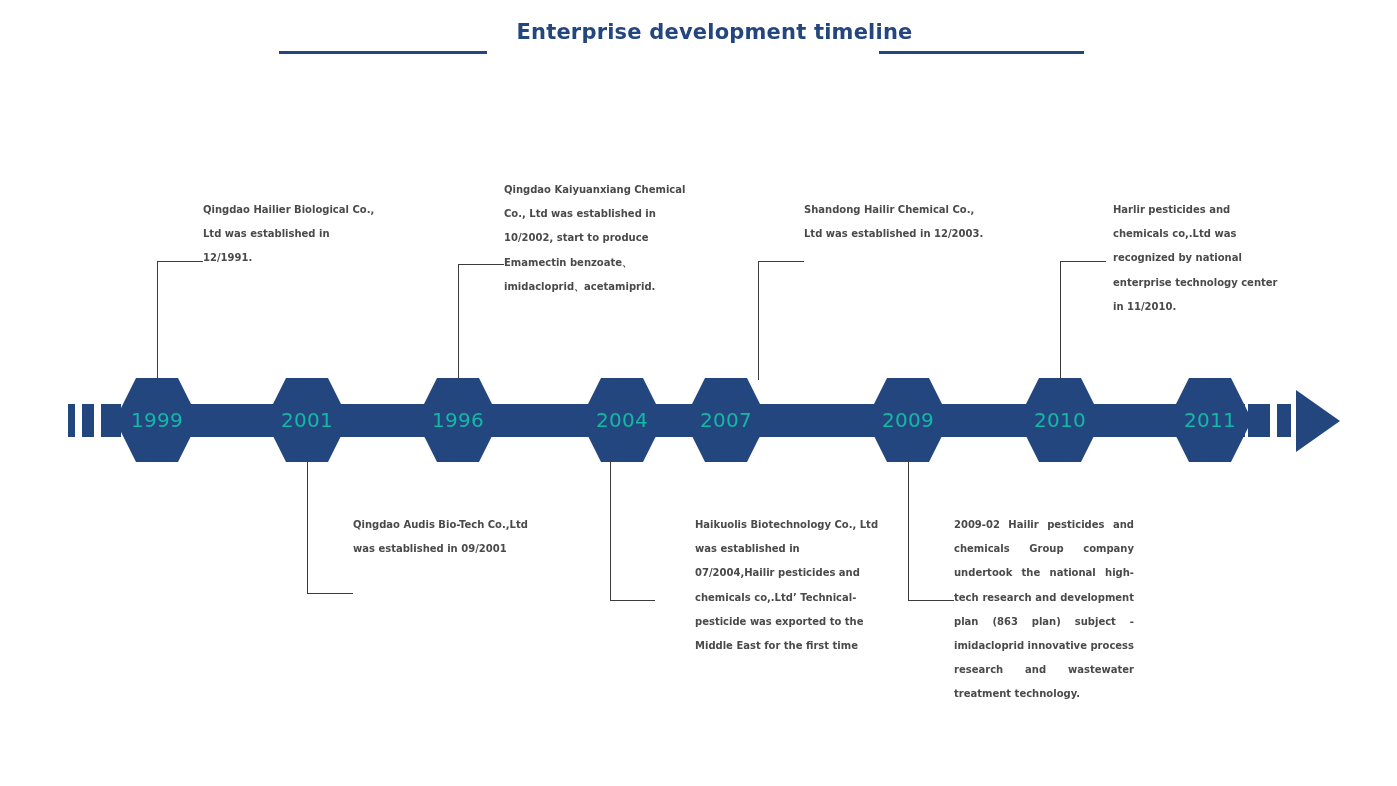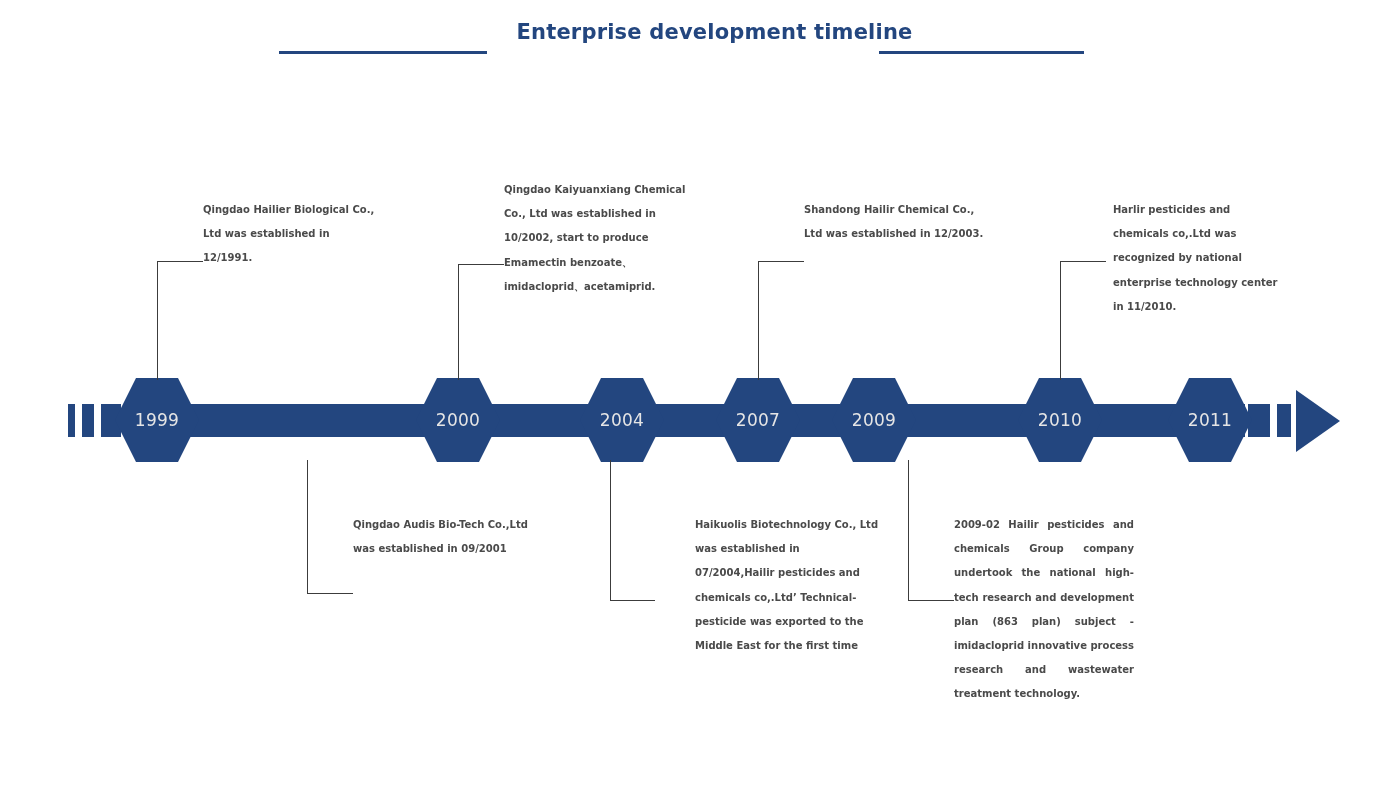--- a/index.html
+++ b/index.html
@@ -92,22 +92,22 @@
     width: 84px;
     height: 84px;
     background: #23467f;
     -webkit-clip-path: polygon(25% 0%, 75% 0%, 100% 50%, 75% 100%, 25% 100%, 0% 50%);
     clip-path: polygon(25% 0%, 75% 0%, 100% 50%, 75% 100%, 25% 100%, 0% 50%);
     display: flex;
     align-items: center;
     justify-content: center;
   }
   .hex-label {
-    color: #e5e5e5;
-    font-size: 17px;
+    color: #14b8a6;
+    font-size: 20px;
     font-weight: 400;
     letter-spacing: 0.3px;
   }
 
   
   .leader-v {
     position: absolute;
     width: 1px;
     background: #3c3c3c;
   }
@@ -145,30 +145,33 @@
   <div class="axis-dash" id="dash-l1"></div>
   <div class="axis-dash" id="dash-l2"></div>
   <div class="axis-dash" id="dash-l3"></div>
   <div class="axis-dash" id="dash-r1"></div>
   <div class="axis-dash" id="dash-r2"></div>
   <div id="axis-arrowhead"></div>
 
   <div class="hex-node" style="left:115px;">
     <span class="hex-label">1999</span>
   </div>
+  <div class="hex-node" style="left:265px;">
+    <span class="hex-label">2001</span>
+  </div>
   <div class="hex-node" style="left:416px;">
-    <span class="hex-label">2000</span>
+    <span class="hex-label">1996</span>
   </div>
   <div class="hex-node" style="left:580px;text-align:center;">
     <span class="hex-label">2004</span>
   </div>
-  <div class="hex-node" style="left:716px;justify-content:center;">
+  <div class="hex-node" style="left:684px;justify-content:center;">
     <span class="hex-label">2007</span>
   </div>
-  <div class="hex-node" style="left:832px;">
+  <div class="hex-node" style="left:866px;">
     <span class="hex-label">2009</span>
   </div>
   <div class="hex-node" style="left:1018px;">
     <span class="hex-label">2010</span>
   </div>
   <div class="hex-node" style="left:1168px;">
     <span class="hex-label">2011</span>
   </div>
 
   <div class="leader-v" style="left:157px; top:261px; height:119px;"></div>

